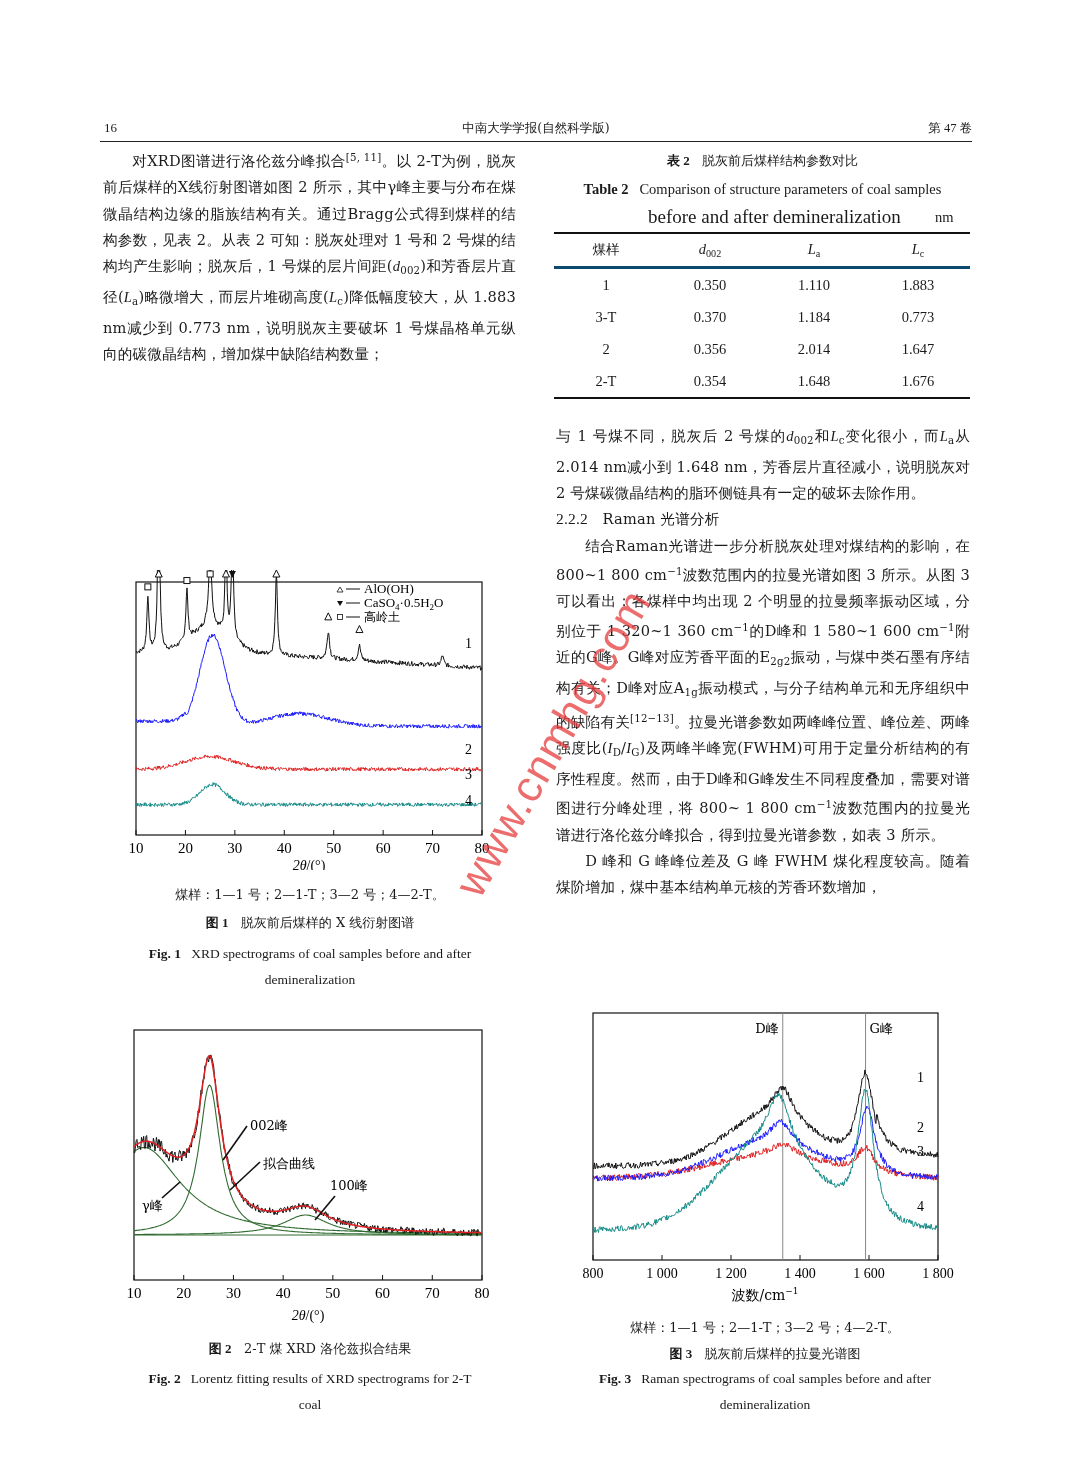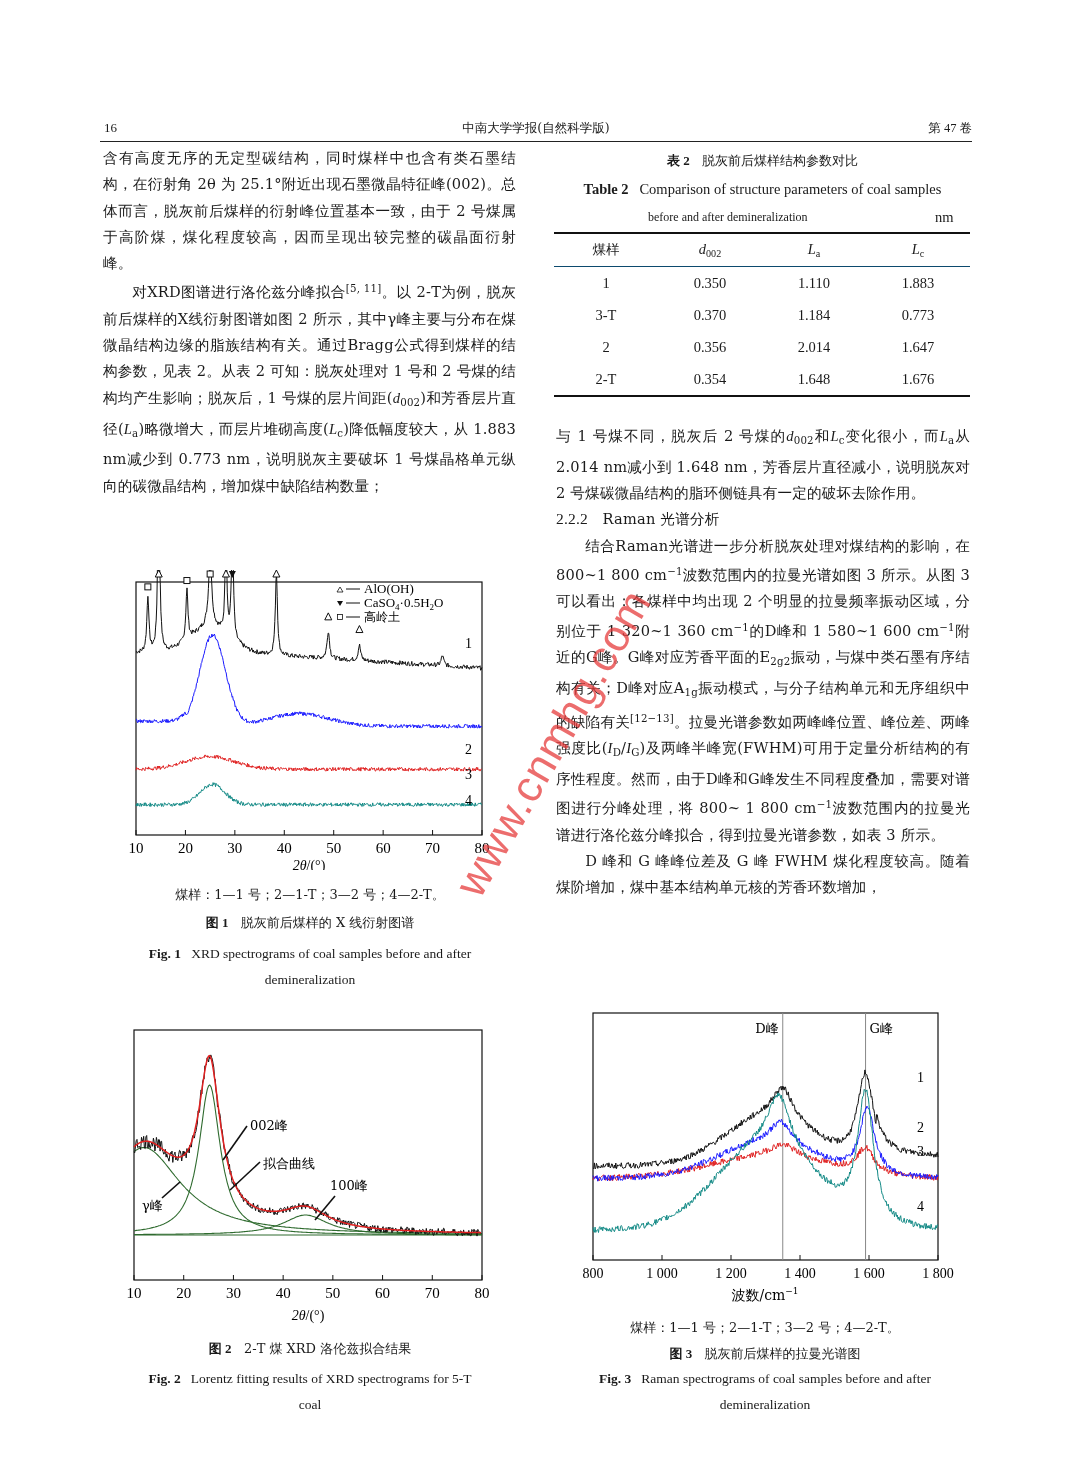--- a/index.html
+++ b/index.html
@@ -24,32 +24,31 @@
 </style>
 </head>
 <body>
 
 <div class="hdr" style="left:104px;">16</div>
 <div class="hdr" style="left:0; width:1072px; text-align:center; font-family:'DejaVu Serif', serif; font-size:12.5px;">中南大学学报(自然科学版)</div>
 <div class="hdr" style="right:100px; font-family:Liberation Serif, serif; font-size:12.5px;">第 47 卷</div>
 <div class="hdr-rule"></div>
 
 <div class="para" style="left:103px; top:145px; width:413px;">
-  <p>含有高度无序的无定型碳结构，同时煤样中也含有类石墨结构，在衍射角 2θ 为 25.1°附近出现石墨微晶特征峰(002)。总体而言，脱灰前后煤样的衍射峰位置基本一致，由于 2 号煤属于高阶煤，煤化程度较高，因而呈现出较完整的碳晶面衍射峰。</p>
   <p class="indent"><span>对XRD图谱进行洛伦兹分峰拟合</span><span class="sup">[5, 11]</span><span>。以 2-T为例，脱灰前后煤样的X线衍射图谱如图 2 所示，其中γ峰主要与分布在煤微晶结构边缘的脂族结构有关。通过Bragg公式得到煤样的结构参数，见表 2。从表 2 可知：脱灰处理对 1 号和 2 号煤的结构均产生影响；脱灰后，1 号煤的层片间距(</span><span class="it">d</span><span class="sub">002</span><span>)和芳香层片直径(</span><span class="it">L</span><span class="sub">a</span><span>)略微增大，而层片堆砌高度(</span><span class="it">L</span><span class="sub">c</span><span>)降低幅度较大，从 1.883 nm减少到 0.773 nm，说明脱灰主要破坏 1 号煤晶格单元纵向的碳微晶结构，增加煤中缺陷结构数量；</span></p>
 </div>
 
 <div class="cap" style="left:555px; top:148px; width:415px; font-family:'DejaVu Serif', serif; font-size:13px;"><b>表 2</b>&nbsp;&nbsp;&nbsp;<span>脱灰前后煤样结构参数对比</span></div>
 <div class="cap" style="left:555px; top:176px; width:415px; font-size:14.5px;"><b>Table 2</b>&nbsp;&nbsp;&nbsp;<span>Comparison of structure parameters of coal samples</span></div>
-<div class="abs" style="left:648px; top:204px; font-family:'Liberation Serif', serif; font-size:12px; line-height:26px;">before and after demineralization</div>
+<div class="abs" style="left:648px; top:204px; font-family:'Liberation Serif', serif; font-size:19px; line-height:26px;">before and after demineralization</div>
 <div class="abs" style="left:935px; top:204px; font-family:'Liberation Serif', serif; font-size:14.5px; line-height:26px;">nm</div>
 <div class="abs" style="left:554px; top:232px; width:416px;">
   <table class="t2" style="width:416px;">
     <thead>
-      <tr style="border-top:2px solid #111; border-bottom:1px solid #0c4a6e;margin-top:16px;">
+      <tr style="border-top:2px solid #111; border-bottom:3px solid #0c4a6e;margin-top:16px;">
         <th style="width:104px; font-family:'DejaVu Serif', serif; font-size:13.5px;">煤样</th>
         <th style="width:104px;"><span class="it">d</span><span class="sub">002</span></th>
         <th style="width:104px;"><span class="it">L</span><span class="sub">a</span></th>
         <th style="width:104px;"><span class="it">L</span><span class="sub">c</span></th>
       </tr>
     </thead>
     <tbody style="border-bottom:2px solid #111;">
       <tr>
           <td>1</td>
           <td>0.350</td>
@@ -181,21 +180,21 @@
       <line x1="160" y1="142" x2="130" y2="170" stroke="#111" stroke-width="1.6"></line>
       <text x="163" y="148" font-size="13" style="font-family:'DejaVu Serif', serif;">拟合曲线</text>
       <line x1="235" y1="176" x2="215" y2="200" stroke="#111" stroke-width="1.6"></line>
       <text x="230" y="170" font-size="13" style="font-family:'DejaVu Serif', serif;">100峰</text>
       <line x1="62" y1="178" x2="80" y2="162" stroke="#111" stroke-width="1.6"></line>
       <text x="42" y="190" font-size="13" style="font-family:'DejaVu Serif', serif;">γ峰</text>
     </g>
   <text x="208" y="300" text-anchor="middle" font-size="14"><tspan font-style="italic">2θ</tspan>/(°)</text>
 </svg>
 <div class="cap cap-zh" style="left:100px; top:1336px; width:420px;"><b>图 2</b>&nbsp;&nbsp;&nbsp;<span>2-T 煤 XRD 洛伦兹拟合结果</span></div>
-<div class="cap" style="left:100px; top:1366px; width:420px;"><b>Fig. 2</b>&nbsp;&nbsp;&nbsp;<span>Lorentz fitting results of XRD spectrograms for 5-T</span><br><span>coal</span></div>
+<div class="cap" style="left:100px; top:1366px; width:420px;"><b>Fig. 2</b>&nbsp;&nbsp;&nbsp;<span>Lorentz fitting results of XRD spectrograms for 2-T</span><br><span>coal</span></div>
 
 <svg class="abs" style="left:570px; top:1005px;" width="390" height="305">
   <rect x="23" y="8" width="345" height="247" fill="none" stroke="#111" stroke-width="1.2"></rect>
   <g id="f3-ticks">
       <line x1="23" x2="23" y1="255" y2="250" stroke="#111" stroke-width="1"></line>
       <text x="23" y="273" text-anchor="middle" font-size="14">800</text>
       <line x1="92" x2="92" y1="255" y2="250" stroke="#111" stroke-width="1"></line>
       <text x="92" y="273" text-anchor="middle" font-size="14">1 000</text>
       <line x1="161" x2="161" y1="255" y2="250" stroke="#111" stroke-width="1"></line>
       <text x="161" y="273" text-anchor="middle" font-size="14">1 200</text>

